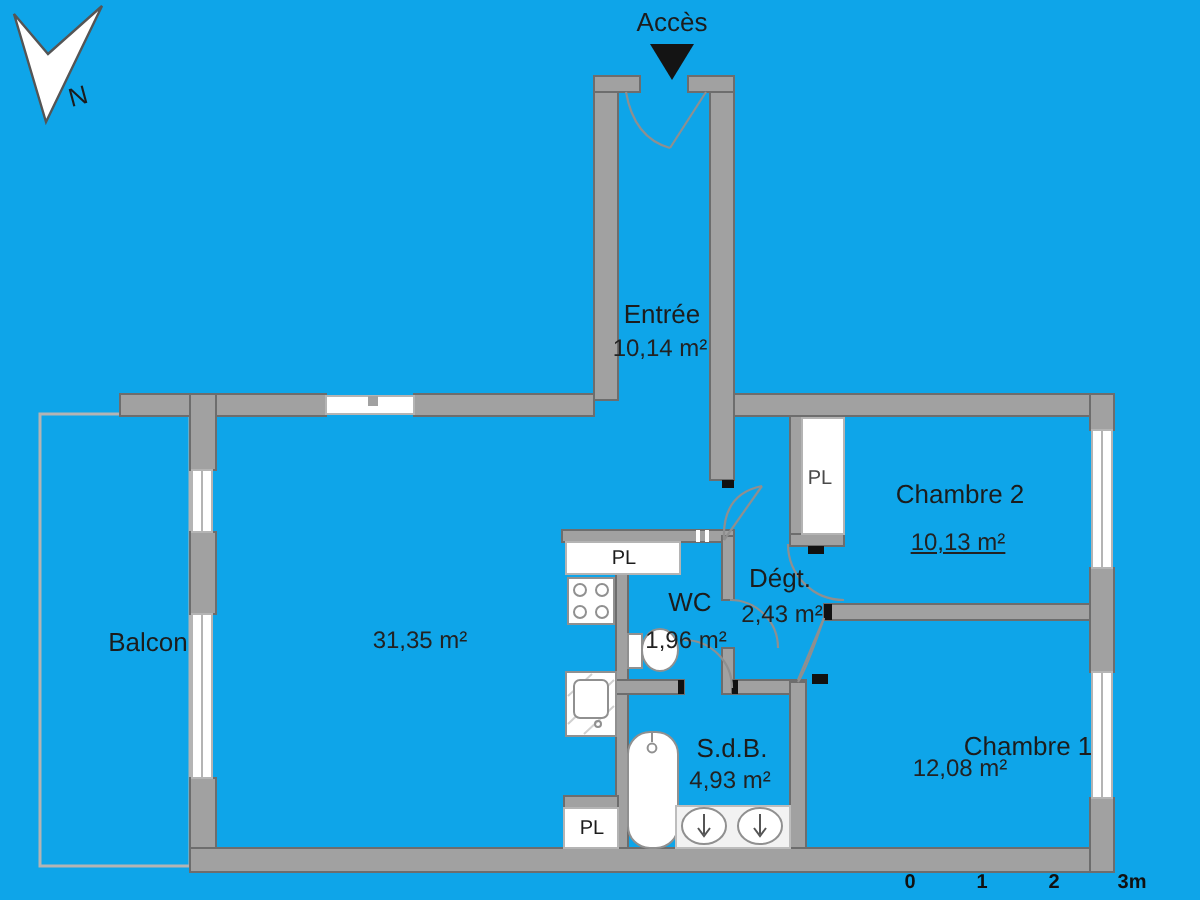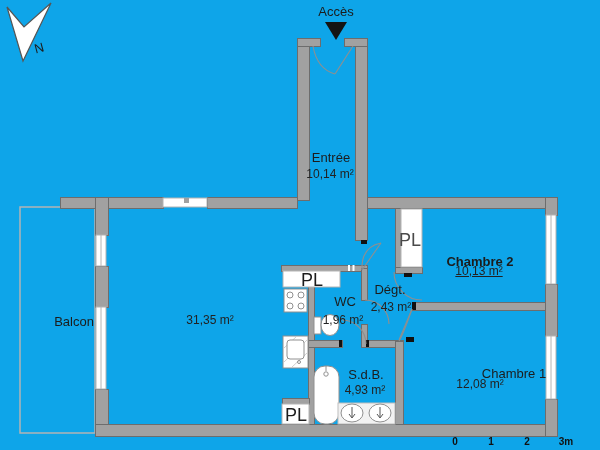--- a/index.html
+++ b/index.html
@@ -5,21 +5,21 @@
   html,body{margin:0;padding:0;background:#fff;}
   #plan{
     position:relative;width:600px;height:450px;background:#0ea5e9;overflow:hidden;
     font-family:"Liberation Sans", sans-serif;color:#1c1c1c;
   }
   #plan svg{position:absolute;left:0;top:0;}
   .lbl{position:absolute;transform:translate(-50%,-50%);white-space:nowrap;
        color:#1c1c1c;line-height:1;}
   .room-name{font-size:13px;}
   .room-area{font-size:12px;color:#222;}
-  .pl{font-size:18px;}
+  .pl{font-size:10px;}
   .pl-light{color:#4a4a4a;}
   .acces{font-size:13px;}
   .north{font-size:13px;transform:translate(-50%,-50%) rotate(-15deg);}
   .scale-num{font-size:10px;font-weight:bold;color:#111;}
 </style>
 </head>
 <body>
 
 <div id="plan">
 
@@ -161,21 +161,21 @@
   <div class="lbl acces" style="left:336px;top:11px;">Accès</div>
   <div class="lbl north" style="left:39px;top:48px;">N</div>
 
   <div class="lbl room-name" style="left:331px;top:157px;">Entrée</div>
   <div class="lbl room-area" style="left:330px;top:174px;">10,14 m²</div>
 
   <div class="lbl room-area" style="left:210px;top:320px;">31,35 m²</div>
 
   <div class="lbl room-name" style="left:74px;top:321px;">Balcon</div>
 
-  <div class="lbl room-name" style="left:480px;top:261px;font-weight:bold;">Chambre 2</div>
+  <div class="lbl room-name" style="left:480px;top:247px;">Chambre 2</div>
   <div class="lbl room-area" style="left:479px;top:271px;text-decoration:underline;">10,13 m²</div>
 
   <div class="lbl room-name" style="left:479px;top:373px;margin-left:35px;">Chambre 1</div>
   <div class="lbl room-area" style="left:480px;top:384px;">12,08 m²</div>
 
   <div class="lbl room-name" style="left:345px;top:301px;">WC</div>
   <div class="lbl room-area" style="left:343px;top:320px;">1,96 m²</div>
 
   <div class="lbl room-name" style="left:390px;top:289px;">Dégt.</div>
   <div class="lbl room-area" style="left:391px;top:307px;">2,43 m²</div>

